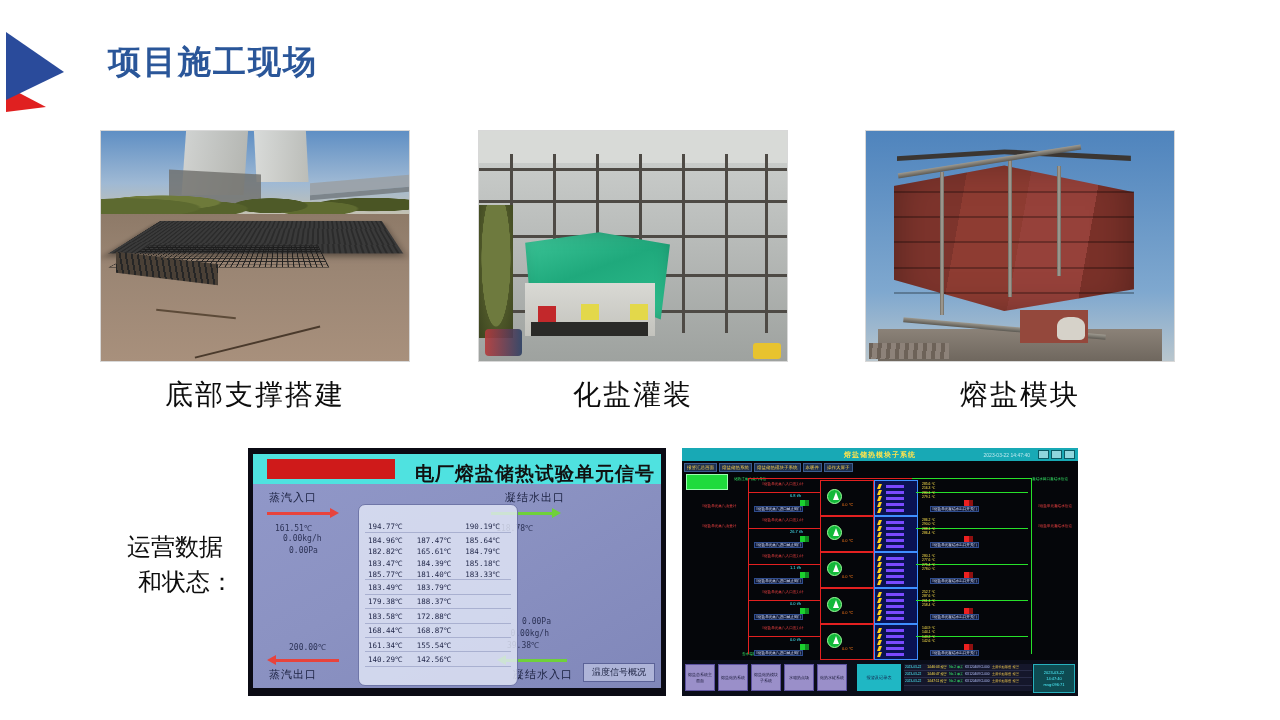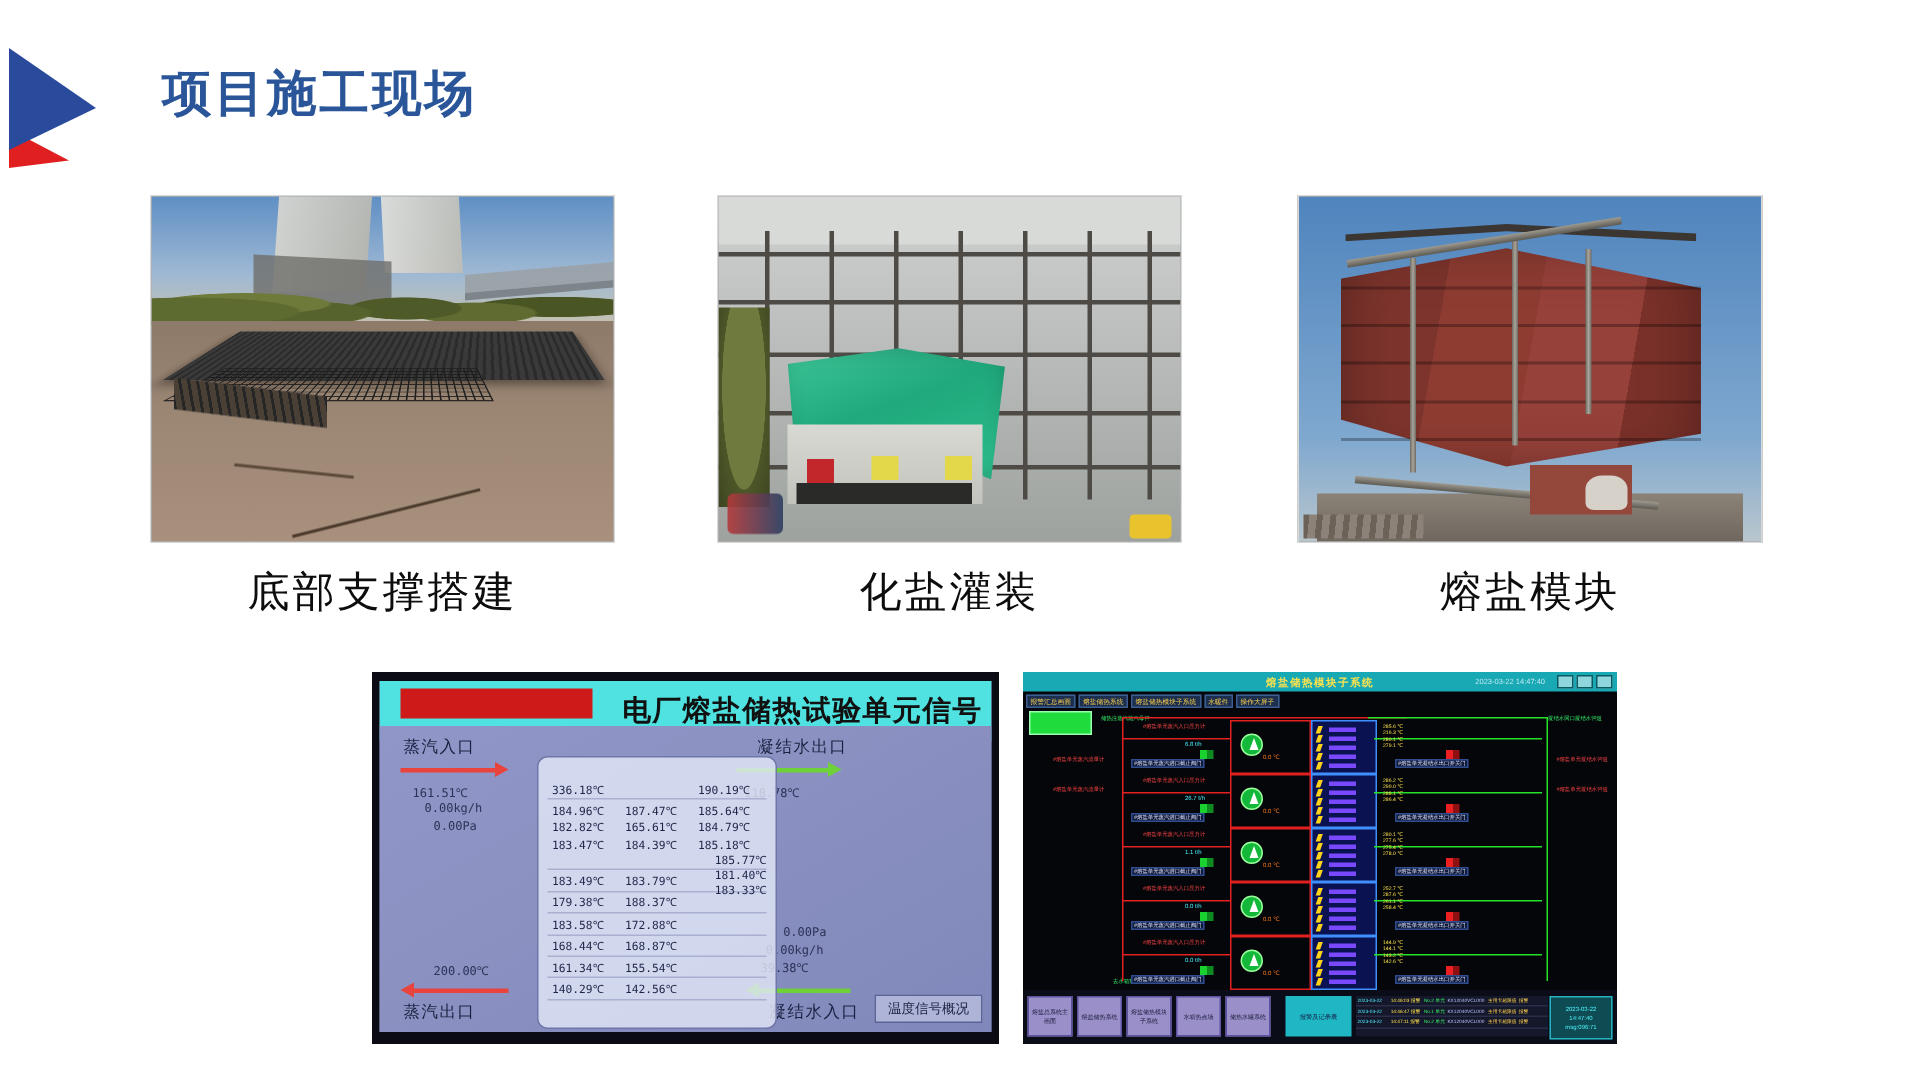--- a/index.html
+++ b/index.html
@@ -155,21 +155,21 @@
   .arrow.green.left .head{left:-8px;right:auto;border-left:none;border-right:9px solid #6fd13a;}
   .temp-table{
     position:absolute;left:105px;top:20px;width:160px;height:182px;
     background:rgba(226,230,246,.82);border:1px solid #6f76a8;border-radius:7px;
     padding:14px 6px 6px 6px;box-sizing:border-box;
   }
   .temp-table .row{
     display:flex;border-bottom:1px solid #a9b0d0;height:13.4px;align-items:center;
   }
   .temp-table .row.tight{height:11.5px;border-bottom:none;align-items:flex-end;}
-  .temp-table .row.tight.last{border-bottom:1px solid #a9b0d0;flex-direction:column;}
+  .temp-table .row.tight.last{border-bottom:1px solid #a9b0d0;}
   .temp-table .cell{
     flex:1;font-family:"DejaVu Sans Mono","Liberation Mono",monospace;
     font-size:7.5px;color:#1e2446;text-align:left;padding-left:3px;white-space:nowrap;
   }
   .hmi1-btn{
     position:absolute;right:6px;bottom:6px;padding:2px 8px;
     background:#aeb4d8;border:1px solid #5b6297;
     font-family:"DejaVu Serif","Liberation Serif",serif;font-size:9px;color:#1b2140;white-space:nowrap;margin-left:14px;
   }
 
@@ -320,20 +320,24 @@
           <div class="p2-sign2"></div>
           <div class="p2-sign3"></div>
           <div class="p2-yellow"></div>
           <div class="p2-ppl"></div>
         </div>
       </div>
       <div class="caption">化盐灌装</div>
     </div>
   </div>
 
+  <div class="ops-label">
+    <span>运营数据</span>
+    <span class="l2">和状态：</span>
+  </div>
 
   <div class="hmi1">
     <div class="hmi1-inner">
       <div class="hmi1-band">
         <div class="hmi1-redact"></div>
         <div class="hmi1-title">电厂熔盐储热试验单元信号</div>
       </div>
 
       <div class="hmi1-body">
 
@@ -360,21 +364,21 @@
         <div class="hmi-val" style="right:110px;bottom:62px;">0.00Pa</div>
         <div class="hmi-val" style="right:112px;bottom:50px;">0.00kg/h</div>
         <div class="hmi-val" style="right:122px;bottom:38px;">39.38℃</div>
         <div class="arrow green left" style="right:94px;bottom:26px;width:62px;">
             <span class="head"></span>
           </div>
         <div class="hmi-label" style="right:88px;bottom:6px;">凝结水入口</div>
 
         <div class="temp-table" id="temp-table">
             <div class="row">
-              <div class="cell">336.18℃</div>
+              <div class="cell">194.77℃</div>
               <div class="cell"></div>
               <div class="cell">190.19℃</div>
             </div>
             <div class="row tight">
               <div class="cell">184.96℃</div>
               <div class="cell">187.47℃</div>
               <div class="cell">185.64℃</div>
             </div>
             <div class="row tight">
               <div class="cell">182.82℃</div>

